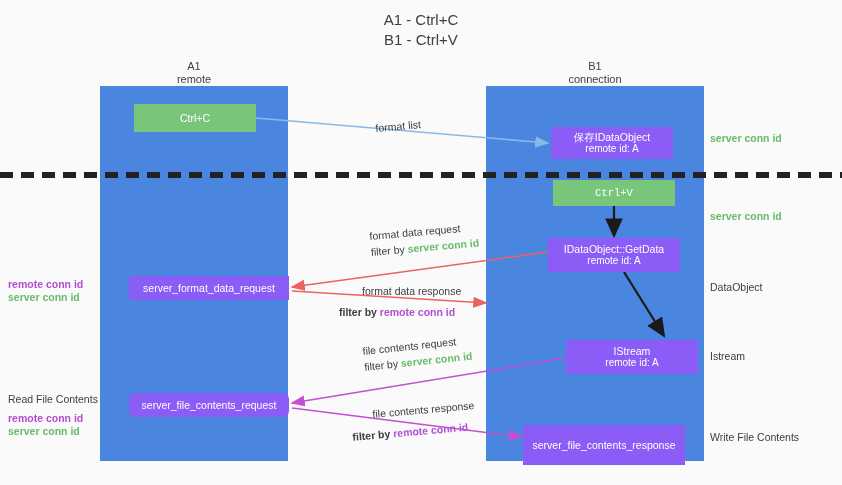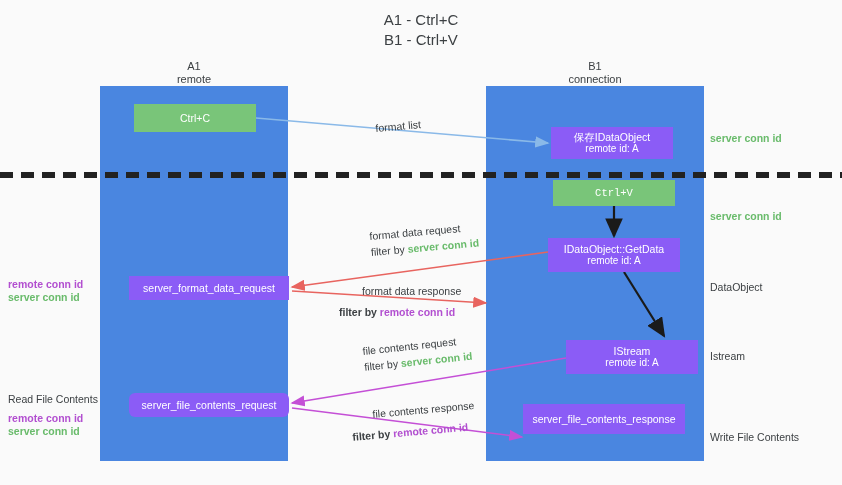--- a/index.html
+++ b/index.html
@@ -149,21 +149,21 @@
 
   <div class="abs node orange" style="left:129px;top:276px;width:160px;height:24px;">
     <div>server_format_data_request</div>
   </div>
 
 
   <div class="abs node orange" style="left:129px;top:393px;width:160px;height:24px;border-radius:6px;">
     <div>server_file_contents_request</div>
   </div>
 
-  <div class="abs node orange" style="left:523px;top:404px;width:162px;height:30px;">
+  <div class="abs node orange" style="left:523px;top:425px;width:162px;height:40px;">
     <div>server_file_contents_response</div>
   </div>
 
   <div class="abs lbl rot" style="left:375px;top:122px;transform:rotate(-5deg);">format list</div>
 
   <div class="abs rot" style="left:369px;top:230px;transform:rotate(-5deg);">
     <div class="lbl">format data request</div>
     <div class="lbl" style="margin-top:3px;">
       <span>filter by</span>
       <span class="lbl green">server conn id</span>

